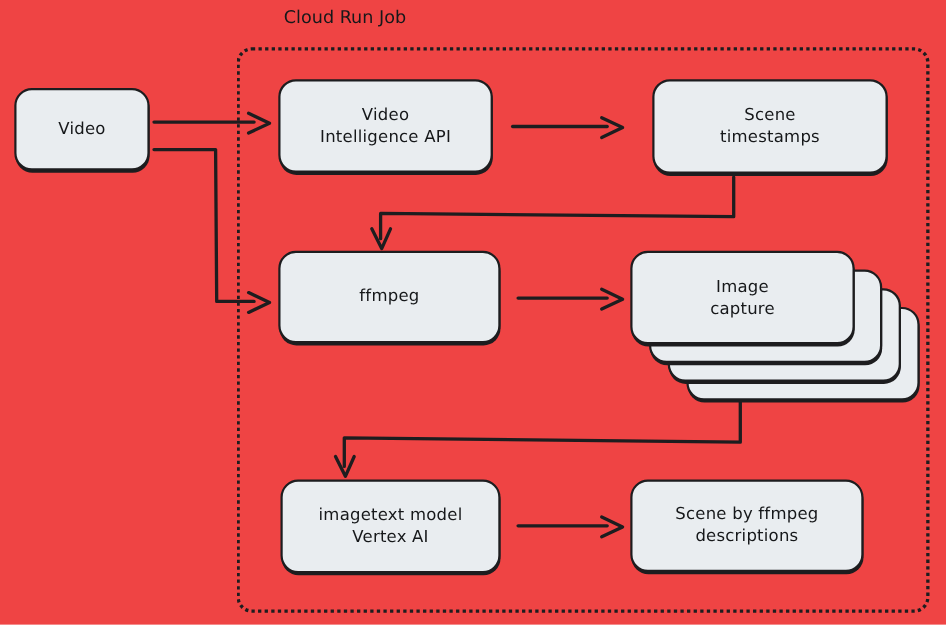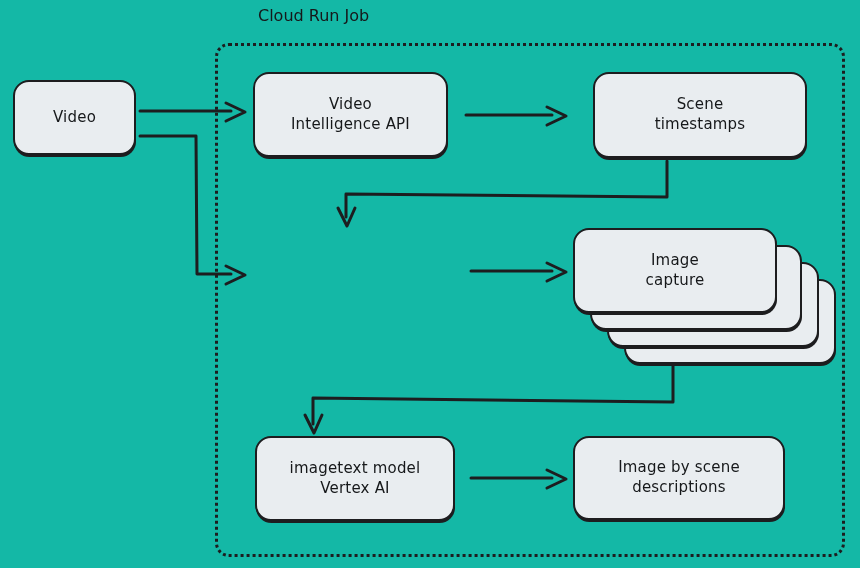--- a/index.html
+++ b/index.html
@@ -4,21 +4,21 @@
 <style>
   html, body {
     margin: 0;
     padding: 0;
     background: #ffffff;
   }
   #canvas {
     position: relative;
     width: 860px;
     height: 568px;
-    background: #14b8a6;
+    background: #ef4444;
     overflow: hidden;
     font-family: "DejaVu Sans", sans-serif;
   }
   #svg-layer {
     position: absolute;
     left: 0;
     top: 0;
     width: 860px;
     height: 568px;
   }
@@ -120,32 +120,35 @@
   <div class="node" style="left:253px; top:72px; width:195px; height:85px; font-size:15px;">
     <span class="node-label">Video
 Intelligence API</span>
   </div>
 
   <div class="node" style="left:593px; top:72px; width:214px; height:86px; font-size:15px;">
     <span class="node-label">Scene
 timestamps</span>
   </div>
 
+  <div class="node" style="left:253px; top:228px; width:202px; height:84px; font-size:15px;">
+    <span class="node-label">ffmpeg</span>
+  </div>
 
   <div class="stack-card" style="left:624px; top:279px; width:212px; height:85px;"></div>
   <div class="stack-card" style="left:607px; top:262px; width:212px; height:85px;"></div>
   <div class="stack-card" style="left:590px; top:245px; width:212px; height:85px;"></div>
   <div class="node" style="left:573px; top:228px; width:204px; height:85px; font-size:15px;">
     <span class="node-label">Image
 capture</span>
   </div>
 
   <div class="node" style="left:255px; top:436px; width:200px; height:85px; font-size:15px;">
     <span class="node-label">imagetext model
 Vertex AI</span>
   </div>
 
   <div class="node" style="left:573px; top:436px; width:212px; height:84px; font-size:15px;">
-    <span class="node-label">Image by scene
+    <span class="node-label">Scene by ffmpeg
 descriptions</span>
   </div>
 
 </div>
 
 </body></html>

